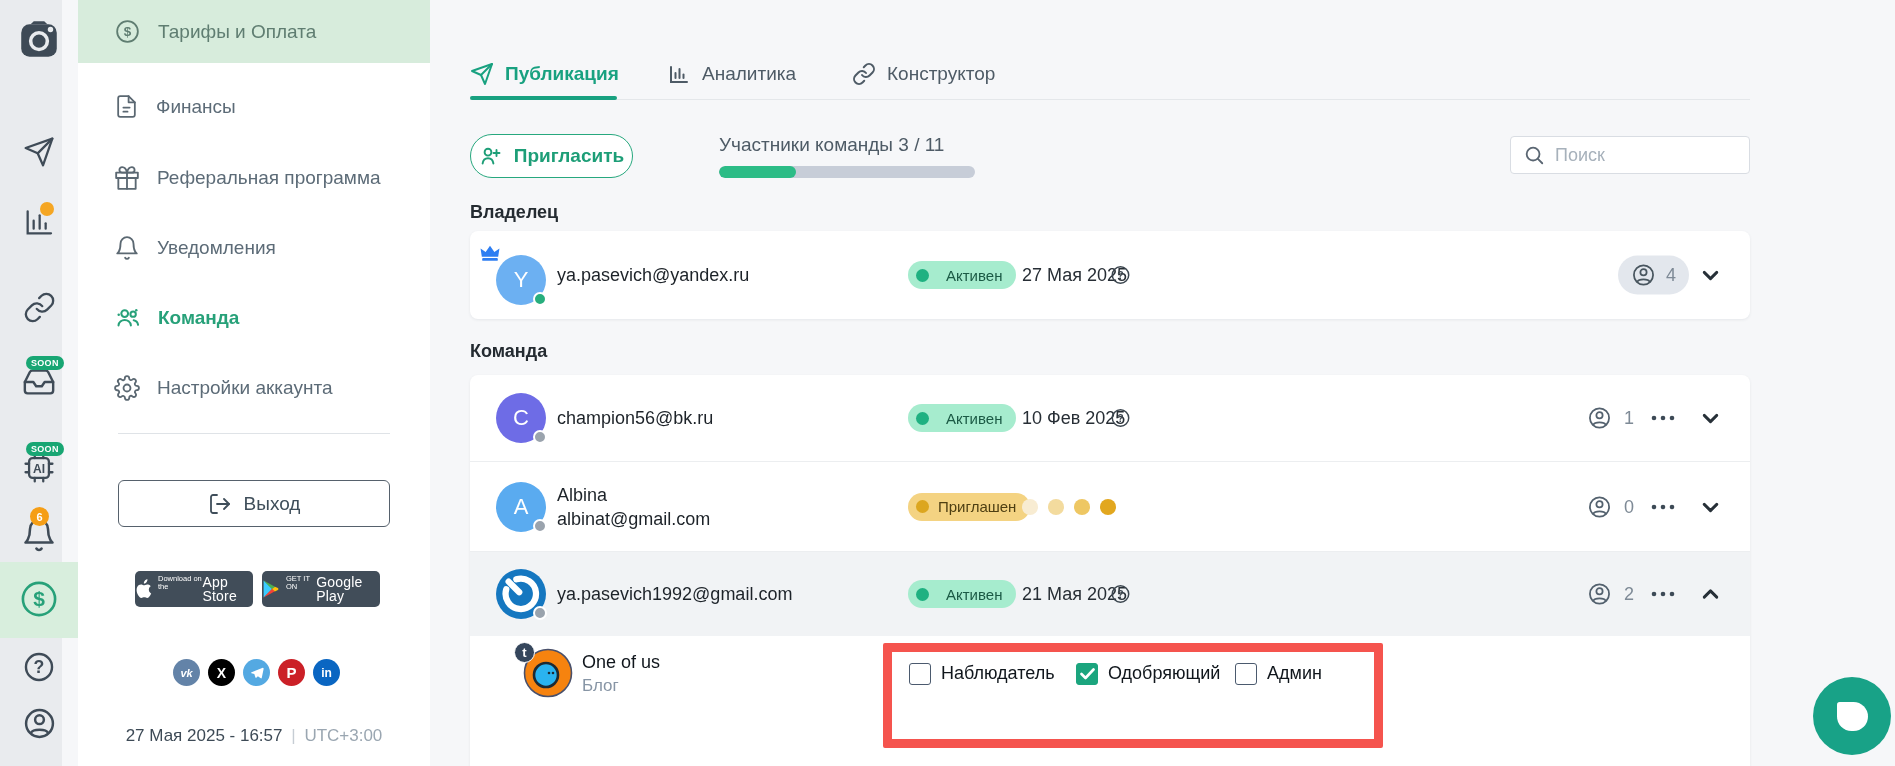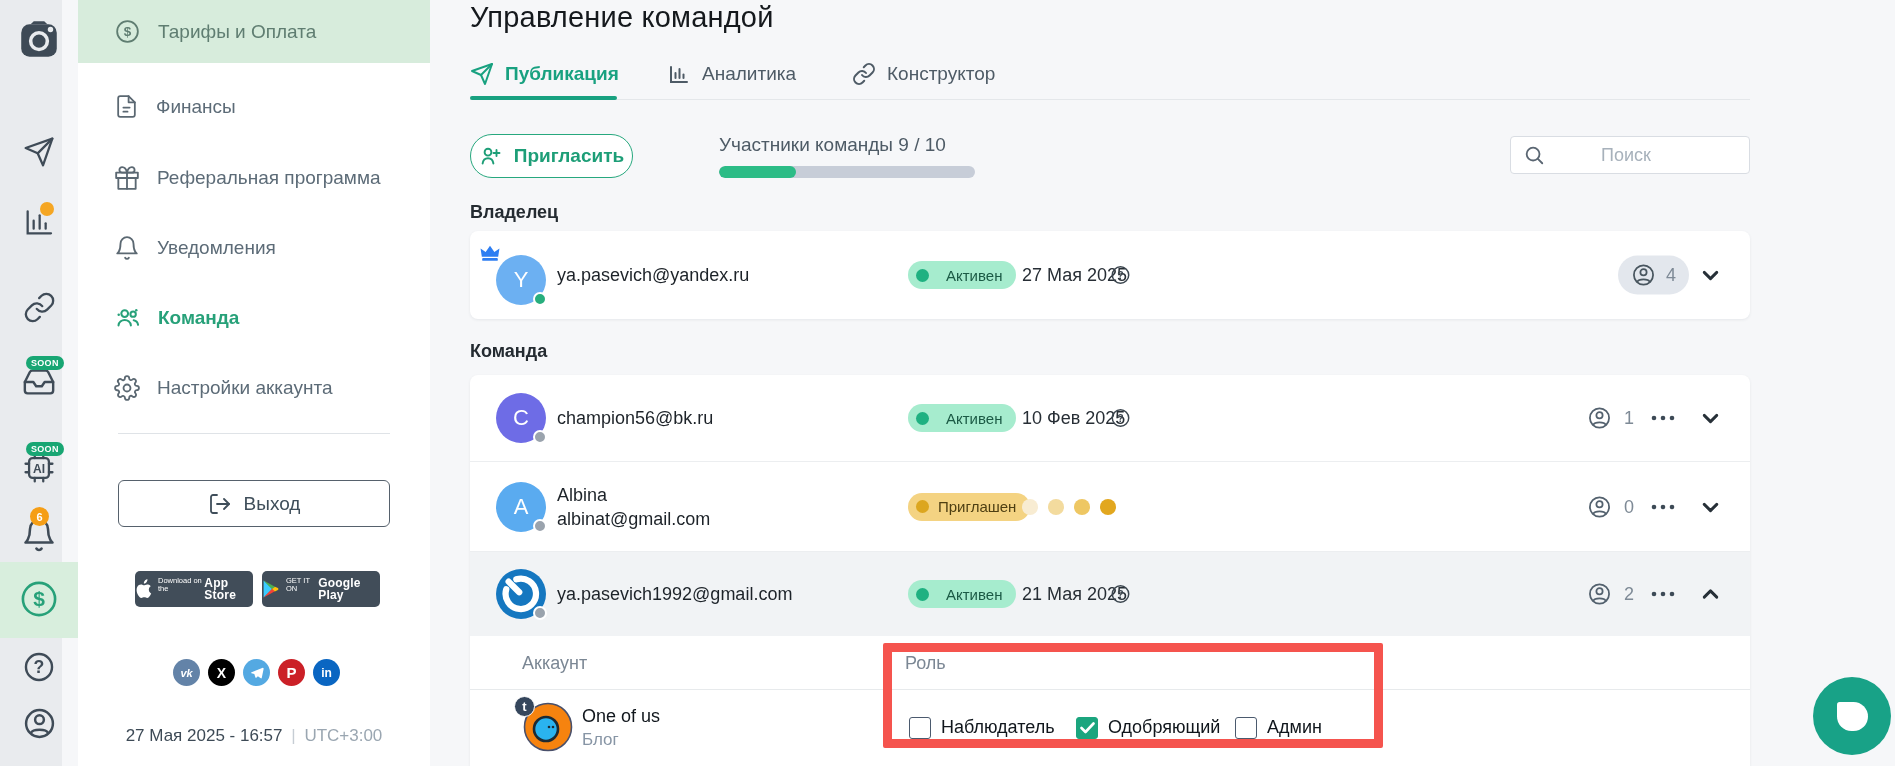--- a/index.html
+++ b/index.html
@@ -31,21 +31,21 @@
   .menu-item.is-accent .mi-icon { color:#27a179; }
   .sb-divider { position:absolute; left:40px; top:433px; width:272px; height:1px; background:#dfe3e7; }
   .logout-btn { position:absolute; left:40px; top:480px; width:272px; height:47px; background:#fff;
     border:1px solid #56616c; border-radius:6px; display:flex; align-items:center; justify-content:center;
     gap:12px; font-size:19px; color:#3f4e5a; cursor:pointer; }
   .store-badges { position:absolute; left:57px; top:571px; display:flex; gap:9px; }
   .store-badge { width:118px; height:36px; background:#414d59; border-radius:5px; display:flex; align-items:center;
     justify-content:center; gap:6px; color:#fff; cursor:pointer; }
   .store-text { display:flex; flex-direction:row; line-height:1; }
   .store-text .l1 { font-size:7.5px; }
-  .store-text .l2 { font-size:12px; font-weight:bold; letter-spacing:.2px; }
+  .store-text .l2 { font-size:14px; font-weight:normal; letter-spacing:.2px; }
   .social-row { position:absolute; left:95px; top:659px; display:flex; gap:8px; }
   .soc { width:27px; height:27px; border-radius:50%; display:flex; align-items:center; justify-content:center;
     color:#fff; font-weight:bold; cursor:pointer; }
   .soc-vk { background:#6383a8; font-size:11px; font-style:italic; }
   .soc-x  { background:#000000; font-size:14px; }
   .soc-tg { background:#54a9e2; }
   .soc-pin{ background:#cb2027; font-size:15px; }
   .soc-in { background:#0a66c2; font-size:12px; }
   .sb-date { position:absolute; left:0; top:726px; width:352px; text-align:center; font-size:17px; color:#3d4a56; }
   .sb-date .tz { color:#9aa6b1; }
@@ -64,21 +64,21 @@
 
   .invite-btn { position:absolute; left:40px; top:134px; width:163px; height:44px; border:1.5px solid #27a87e;
     border-radius:22px; background:#fff; display:flex; align-items:center; justify-content:center; gap:11px;
     color:#1d9e77; font-size:19px; font-weight:bold; cursor:pointer; }
   .members-counter { position:absolute; left:289px; top:134px; font-size:19px; color:#4e5b66; }
   .progress-track { position:absolute; left:289px; top:166px; width:256px; height:12px; border-radius:6px; background:#c7cdd8; overflow:hidden; }
   .progress-fill { height:100%; background:#2cbc86; border-radius:6px; }
 
   .search-box { position:absolute; left:1080px; top:136px; width:240px; height:38px; background:#fff;
     border:1px solid #d9dde3; border-radius:4px; display:flex; align-items:center; padding:0 12px; gap:10px; }
-  .search-box input { border:none; outline:none; font-size:18px; width:100%; font-family:"Liberation Sans",sans-serif; color:#0f172a;margin-left:46px; }
+  .search-box input { border:none; outline:none; font-size:18px; width:100%; font-family:"Liberation Sans",sans-serif; color:#0f172a; }
   .search-box input::placeholder { color:#a7b1bb; }
 
   .section-label { position:absolute; left:40px; font-size:18px; font-weight:bold; color:#242b31; }
   .owner-label { top:202px; } .team-label { top:341px; }
 
   .card { position:absolute; left:40px; width:1280px; background:#fff; border-radius:8px;
     box-shadow:0 1px 3px rgba(40,50,60,.08); }
   .owner-card { top:231px; height:88px; }
   .team-card { top:375px; height:391px; border-radius:8px 8px 0 0; overflow:hidden; }
 
@@ -355,21 +355,20 @@
     <span class="soc soc-pin">P</span>
     <span class="soc soc-in">in</span>
   </div>
 
   <div class="sb-date">
     <span>27 Мая 2025 - 16:57</span><span class="sep">&nbsp;|&nbsp;</span><span class="tz">UTC+3:00</span>
   </div>
 </nav>
 
 <main class="main">
-  <h1 class="page-title">Управление командой</h1>
 
   <div class="tab tab-1">
     <span>
         <svg width="24" height="24" viewBox="0 0 24 24" fill="none" stroke="currentColor" stroke-width="2" stroke-linecap="round" stroke-linejoin="round">
           <path d="M22 2L11 13"></path>
           <path d="M22 2l-7 20-4-9-9-4 20-7z"></path>
         </svg>
       </span>
     <span>Публикация</span>
   </div>
@@ -401,21 +400,21 @@
         <svg width="24" height="24" viewBox="0 0 24 24" fill="none" stroke="currentColor" stroke-width="1.9" stroke-linecap="round">
           <circle cx="9" cy="8.2" r="3.4"></circle>
           <path d="M3.6 19.5c.5-3.6 3-5.2 5.4-5.2s4.9 1.6 5.4 5.2"></path>
           <line x1="17.5" y1="6" x2="17.5" y2="12"></line>
           <line x1="14.5" y1="9" x2="20.5" y2="9"></line>
         </svg>
       </span>
     <span>Пригласить</span>
   </button>
 
-  <div class="members-counter">Участники команды 9 / 10</div>
+  <div class="members-counter">Участники команды 3 / 11</div>
   <div class="progress-track">
     <div class="progress-fill" style="width: 30%;"></div>
   </div>
 
   <div class="search-box">
     <span>
         <svg width="22" height="22" viewBox="0 0 24 24" fill="none" stroke="#5a6672" stroke-width="2" stroke-linecap="round">
           <circle cx="11" cy="11" r="7"></circle>
           <line x1="16.5" y1="16.5" x2="21" y2="21"></line>
         </svg>
@@ -595,24 +594,20 @@
             <circle cx="22" cy="5" r="2.3" fill="currentColor"></circle>
           </svg>
         </span>
       <span class="vc chev-btn">
           <svg width="25" height="25" viewBox="0 0 24 24" fill="none" stroke="currentColor" stroke-width="2.8" stroke-linecap="round" stroke-linejoin="round">
             <polyline points="6 15 12 9 18 15"></polyline>
           </svg>
         </span>
     </div>
 
-    <div class="detail-header">
-      <span class="col-label col-account">Аккаунт</span>
-      <span class="col-label col-role">Роль</span>
-    </div>
 
     <div class="account-row">
       <div class="vc avatar acc-avatar" style="background:transparent">
         <svg width="50" height="50" viewBox="0 0 50 50">
             <circle cx="25" cy="25" r="23.5" fill="#f6830f" stroke="#49506b" stroke-width="1.6"></circle>
             <circle cx="23" cy="27" r="12" fill="#2ab3ef" stroke="#1d2a33" stroke-width="2.6"></circle>
             <circle cx="26" cy="25" r="1.3" fill="#1d2a33"></circle>
             <circle cx="30" cy="25" r="1.3" fill="#1d2a33"></circle>
           </svg>
         <span class="t-badge">t</span>

